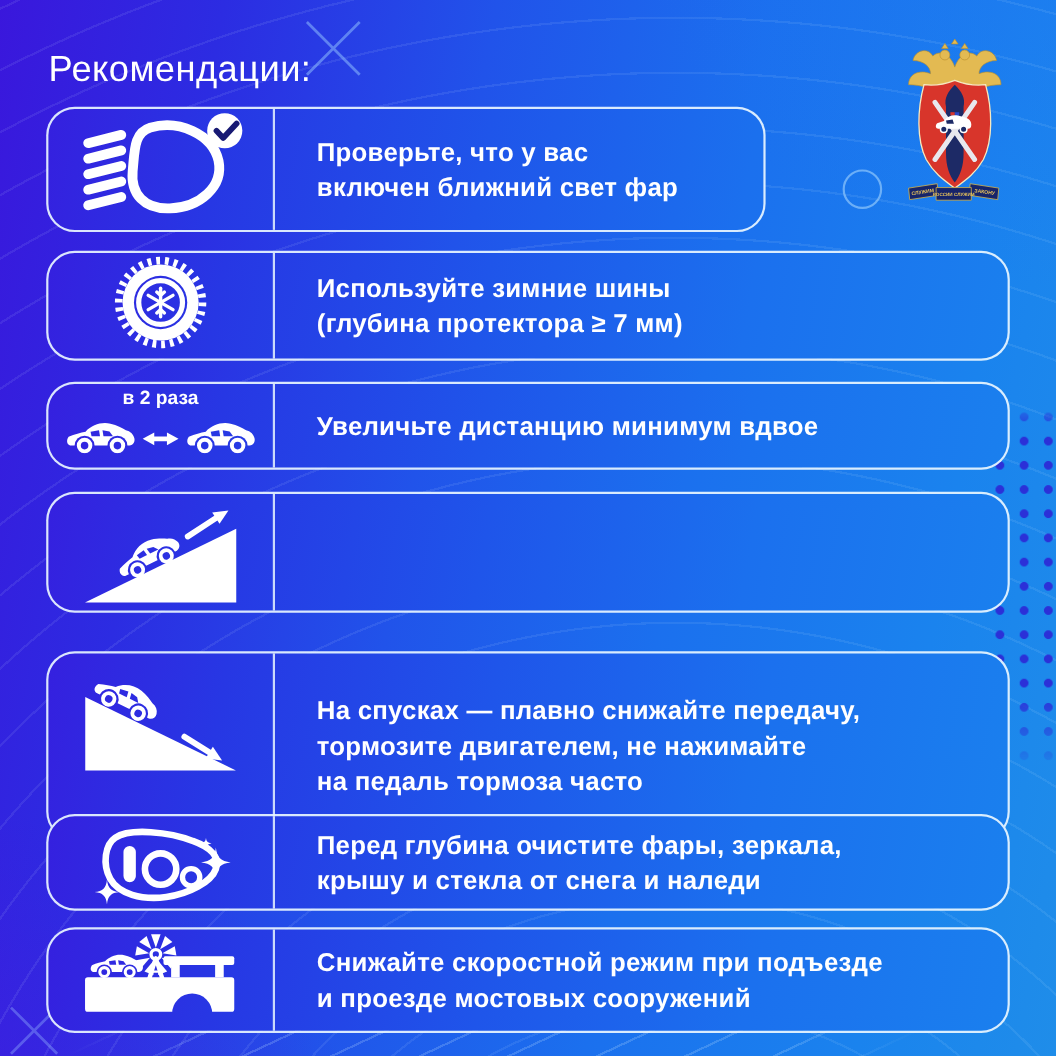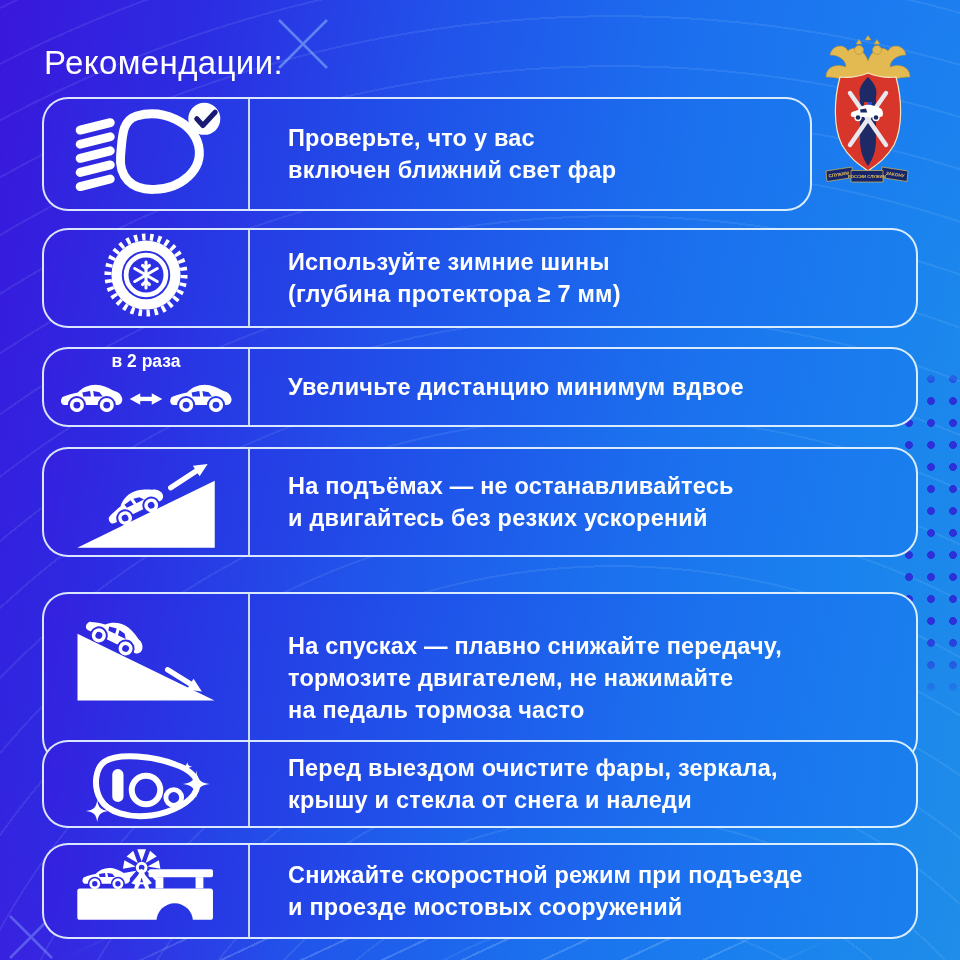--- a/index.html
+++ b/index.html
@@ -31,21 +31,21 @@
   .card{position:absolute;left:42px;width:876px;display:flex;box-sizing:border-box;
     border:2px solid rgba(233,246,255,.92);border-radius:26px;
     background:linear-gradient(100deg,#3520df 0%,#2737e4 18%,#1f55ea 45%,#1b70ee 72%,#1a80ee 100%);
     background-size:880px 100%;background-repeat:no-repeat;}
   .icon-col{flex:0 0 204px;width:204px;display:flex;flex-direction:column;align-items:center;
     justify-content:flex-start;border-right:2px solid rgba(233,246,255,.85);}
   .text-col{flex:1;display:flex;align-items:center;padding:0 20px 0 38px;min-width:0}
   .text-col p{margin:0;color:#fff;font-size:23.5px;line-height:32px;font-weight:600;
     letter-spacing:.2px;white-space:pre-line}
   .icon-label{color:#fff;font-size:17.5px;font-weight:600;margin:2px 0 3px 0;line-height:20px}
-  .c1{top:97px;height:114px;width:770px}
+  .c1{top:97px;height:114px;width:654px}
   .c2{top:228px;height:100px}
   .c3{top:347px;height:80px}
   .c4{top:447px;height:110px}
   .c5{top:592px;height:172px}
   .c6{top:740px;height:88px}
   .c7{top:843px;height:96px}
   .emblem{position:absolute;left:820px;top:30px;width:96px;height:158px}
   svg{display:block}
   .defs{position:absolute;width:0;height:0;overflow:hidden}
 </style>
@@ -192,24 +192,20 @@
   <div class="icon-col">
     <svg viewBox="0 0 168 118" width="150" height="104">
       <polygon points="6,112 162,112 162,36" fill="#fff"></polygon>
       <g transform="translate(30,62) rotate(-26)">
         <use href="#sym-car" width="72" height="36"></use>
       </g>
       <line x1="112" y1="44" x2="141" y2="25" stroke="#fff" stroke-width="6" stroke-linecap="round"></line>
       <polygon points="154,17 144.8,30.9 137.2,19.1" fill="#fff"></polygon>
     </svg>
   </div>
-  <div class="text-col">
-      <p>На подъёмах — не останавливайтесь
-и двигайтесь без резких ускорений</p>
-    </div>
 </div>
 
 <div class="card c5">
   <div class="icon-col">
     <svg viewBox="0 0 168 122" width="152" height="110">
       <polygon points="8,118 8,44 160,118" fill="#fff"></polygon>
       <g transform="translate(26,12) rotate(26)">
         <use href="#sym-car" width="72" height="36"></use>
       </g>
       <line x1="108" y1="84" x2="133" y2="99.6" stroke="#fff" stroke-width="6" stroke-linecap="round"></line>
@@ -235,21 +231,21 @@
         </g>
       <g transform="translate(152,56) scale(1.2)">
           <use href="#sym-star" x="-16" y="-16" width="32" height="32"></use>
         </g>
       <g transform="translate(140,33) scale(0.45)">
           <use href="#sym-star" x="-16" y="-16" width="32" height="32"></use>
         </g>
     </svg>
   </div>
   <div class="text-col">
-      <p>Перед выездом очистите фары, зеркала,
+      <p>Перед глубина очистите фары, зеркала,
 крышу и стекла от снега и наледи</p>
     </div>
 </div>
 
 <div class="card c7">
   <div class="icon-col">
     <svg viewBox="0 0 170 92" width="150" height="80">
       <mask id="arch-mask" maskUnits="userSpaceOnUse" x="0" y="0" width="170" height="92">
         <rect width="170" height="92" fill="#fff"></rect>
         <circle cx="118" cy="88" r="21" fill="#000"></circle>

